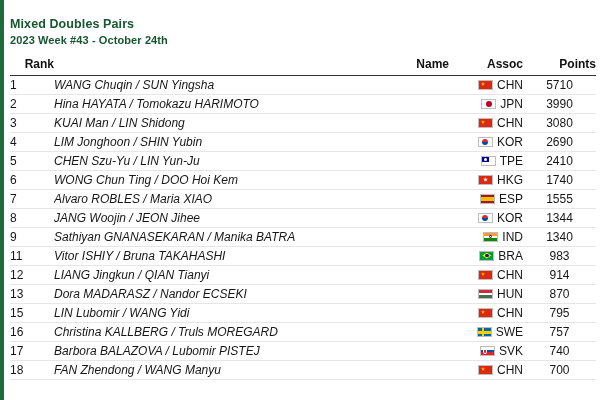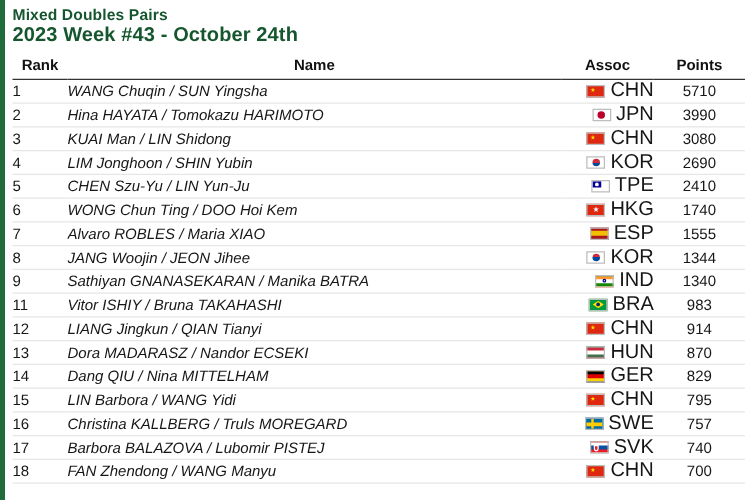--- a/index.html
+++ b/index.html
@@ -32,49 +32,49 @@
   .content {
     position: absolute;
     left: 4px;
     top: 0;
     width: 596px;
     height: 400px;
     box-sizing: border-box;
     padding: 0 8px 0 6px;
   }
   .header {
-    padding-top: 5px;
+    padding-top: 17px;
   }
   .title {
     color: #16562f;
     font-weight: bold;
     font-size: 12.5px;
     line-height: 15px;
     letter-spacing: 0.1px;
   }
   .subtitle {
     color: #16562f;
     font-weight: bold;
-    font-size: 16px;
+    font-size: 11px;
     line-height: 15px;
     letter-spacing: 0.1px;
     margin-top: 1px;
   }
   .tablewrap {
     margin-top: 9px;
   }
   table.rank-table {
     width: 586px;
     border-collapse: collapse;
     table-layout: fixed;
   }
   table.rank-table th {
     font-size: 12px;
     font-weight: bold;
-    text-align: center;
+    text-align: right;
     color: #111;
     padding: 0 0 4px 0;
     border-bottom: 1.5px solid #333;
     vertical-align: bottom;
   }
   table.rank-table td {
     font-size: 12px;
     padding: 1.5px 0 1.5px 0;
     vertical-align: middle;
     color: #161616;
@@ -102,21 +102,21 @@
   .flag {
     display: inline-block;
     width: 15px;
     height: 10px;
     border: 0.5px solid #bdbdbd;
     box-sizing: border-box;
     position: relative;
     overflow: hidden;
     flex: none;
   }
-  .assoc-code { font-size: 16px; }
+  .assoc-code { font-size: 12px; }
 
   
   .flag-CHN { background: #de2910; }
   .flag-CHN::after {
     content: "";
     position: absolute;
     left: 2px; top: 1.5px;
     width: 4px; height: 4px;
     background: #ffde00;
     clip-path: polygon(50% 0%, 61% 35%, 98% 35%, 68% 57%, 79% 91%, 50% 70%, 21% 91%, 32% 57%, 2% 35%, 39% 35%);
@@ -360,31 +360,22 @@
             <tr>
               <td class="cell-rank">13</td>
               <td class="cell-name">Dora MADARASZ / Nandor ECSEKI</td>
               <td class="cell-assoc"><span class="assoc-inner">
                   <span class="flag flag-HUN"></span>
                   <span class="assoc-code">HUN</span>
                 </span></td>
               <td class="cell-points">870</td>
             </tr>
             <tr>
-              <td class="cell-rank">14</td>
-              <td class="cell-name">Dang QIU / Nina MITTELHAM</td>
-              <td class="cell-assoc"><span class="assoc-inner">
-                  <span class="flag flag-GER"></span>
-                  <span class="assoc-code">GER</span>
-                </span></td>
-              <td class="cell-points">829</td>
-            </tr>
-            <tr>
               <td class="cell-rank">15</td>
-              <td class="cell-name">LIN Barbora / WANG Yidi</td>
+              <td class="cell-name">LIN Lubomir / WANG Yidi</td>
               <td class="cell-assoc"><span class="assoc-inner">
                   <span class="flag flag-CHN"></span>
                   <span class="assoc-code">CHN</span>
                 </span></td>
               <td class="cell-points">795</td>
             </tr>
             <tr>
               <td class="cell-rank">16</td>
               <td class="cell-name">Christina KALLBERG / Truls MOREGARD</td>
               <td class="cell-assoc"><span class="assoc-inner">

